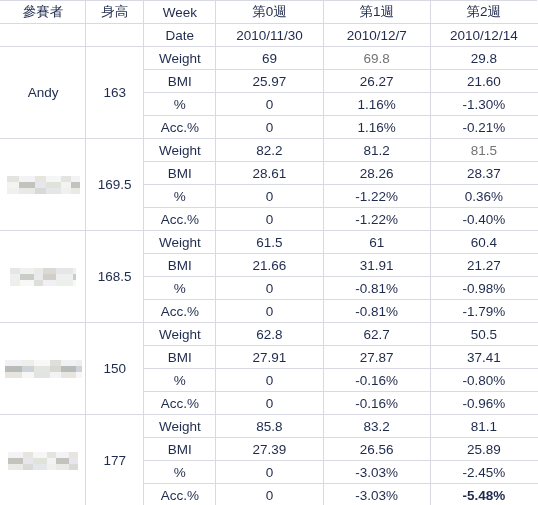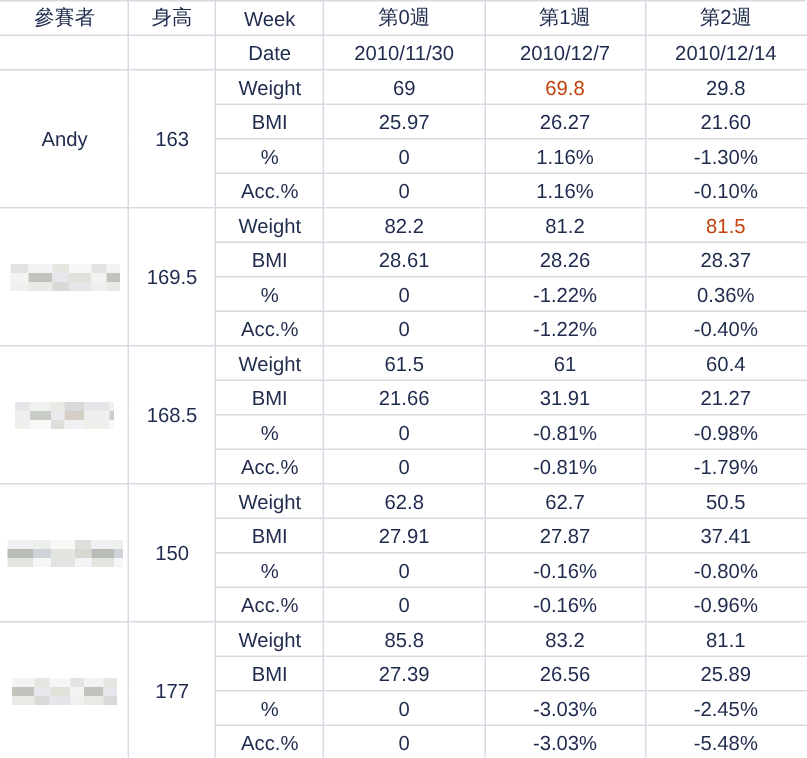--- a/index.html
+++ b/index.html
@@ -47,24 +47,24 @@
   .hdr-blank { border-color: #d9d9e3 #d9d9e3 #d9d9e3 #ffffff; }
 
   .name-cell, .height-cell {
     border-top: 1px solid #d9d9e3;
     border-bottom: 1px solid #d9d9e3;
   }
 
   .metric { }
   .val { }
 
-  .red { color: #c2410c; }
+  .red { color: #737373; }
 
   .hl-orange { background: #fae0c8; }
-  .hl-green  { background: #dfe9cd; }
+  .hl-green  { background: #dfe9cd; font-weight: bold; }
 
   
   .block-start td { border-top: 1px solid #cfcfdb; }
 
   .blur-name {
     display: block;
     margin: 0 auto;
     height: 17px;
     position: relative;
   }
@@ -120,21 +120,21 @@
       <tr>
         <td class="metric">%</td>
         <td class="val">0</td>
         <td class="val">1.16%</td>
         <td class="val">-1.30%</td>
       </tr>
       <tr>
         <td class="metric">Acc.%</td>
         <td class="val">0</td>
         <td class="val">1.16%</td>
-        <td class="val">-0.10%</td>
+        <td class="val">-0.21%</td>
       </tr>
       <tr class="block-start">
         <td class="name-cell" rowspan="4">
           <span class="blur-name" style="width: 73px;">
             <i style="left: 0px; top: 0px; width: 12px; height: 6px; background: rgb(201, 205, 200); opacity: 0.55;"></i>
             <i style="left: 0px; top: 6px; width: 12px; height: 6px; background: rgb(243, 243, 241); opacity: 1;"></i>
             <i style="left: 0px; top: 12px; width: 12px; height: 6px; background: rgb(227, 230, 224); opacity: 0.55;"></i>
             <i style="left: 12px; top: 0px; width: 16px; height: 6px; background: rgb(233, 234, 236); opacity: 0.55;"></i>
             <i style="left: 12px; top: 6px; width: 16px; height: 6px; background: rgb(196, 194, 189); opacity: 1;"></i>
             <i style="left: 12px; top: 12px; width: 16px; height: 6px; background: rgb(215, 217, 209); opacity: 0.55;"></i>

